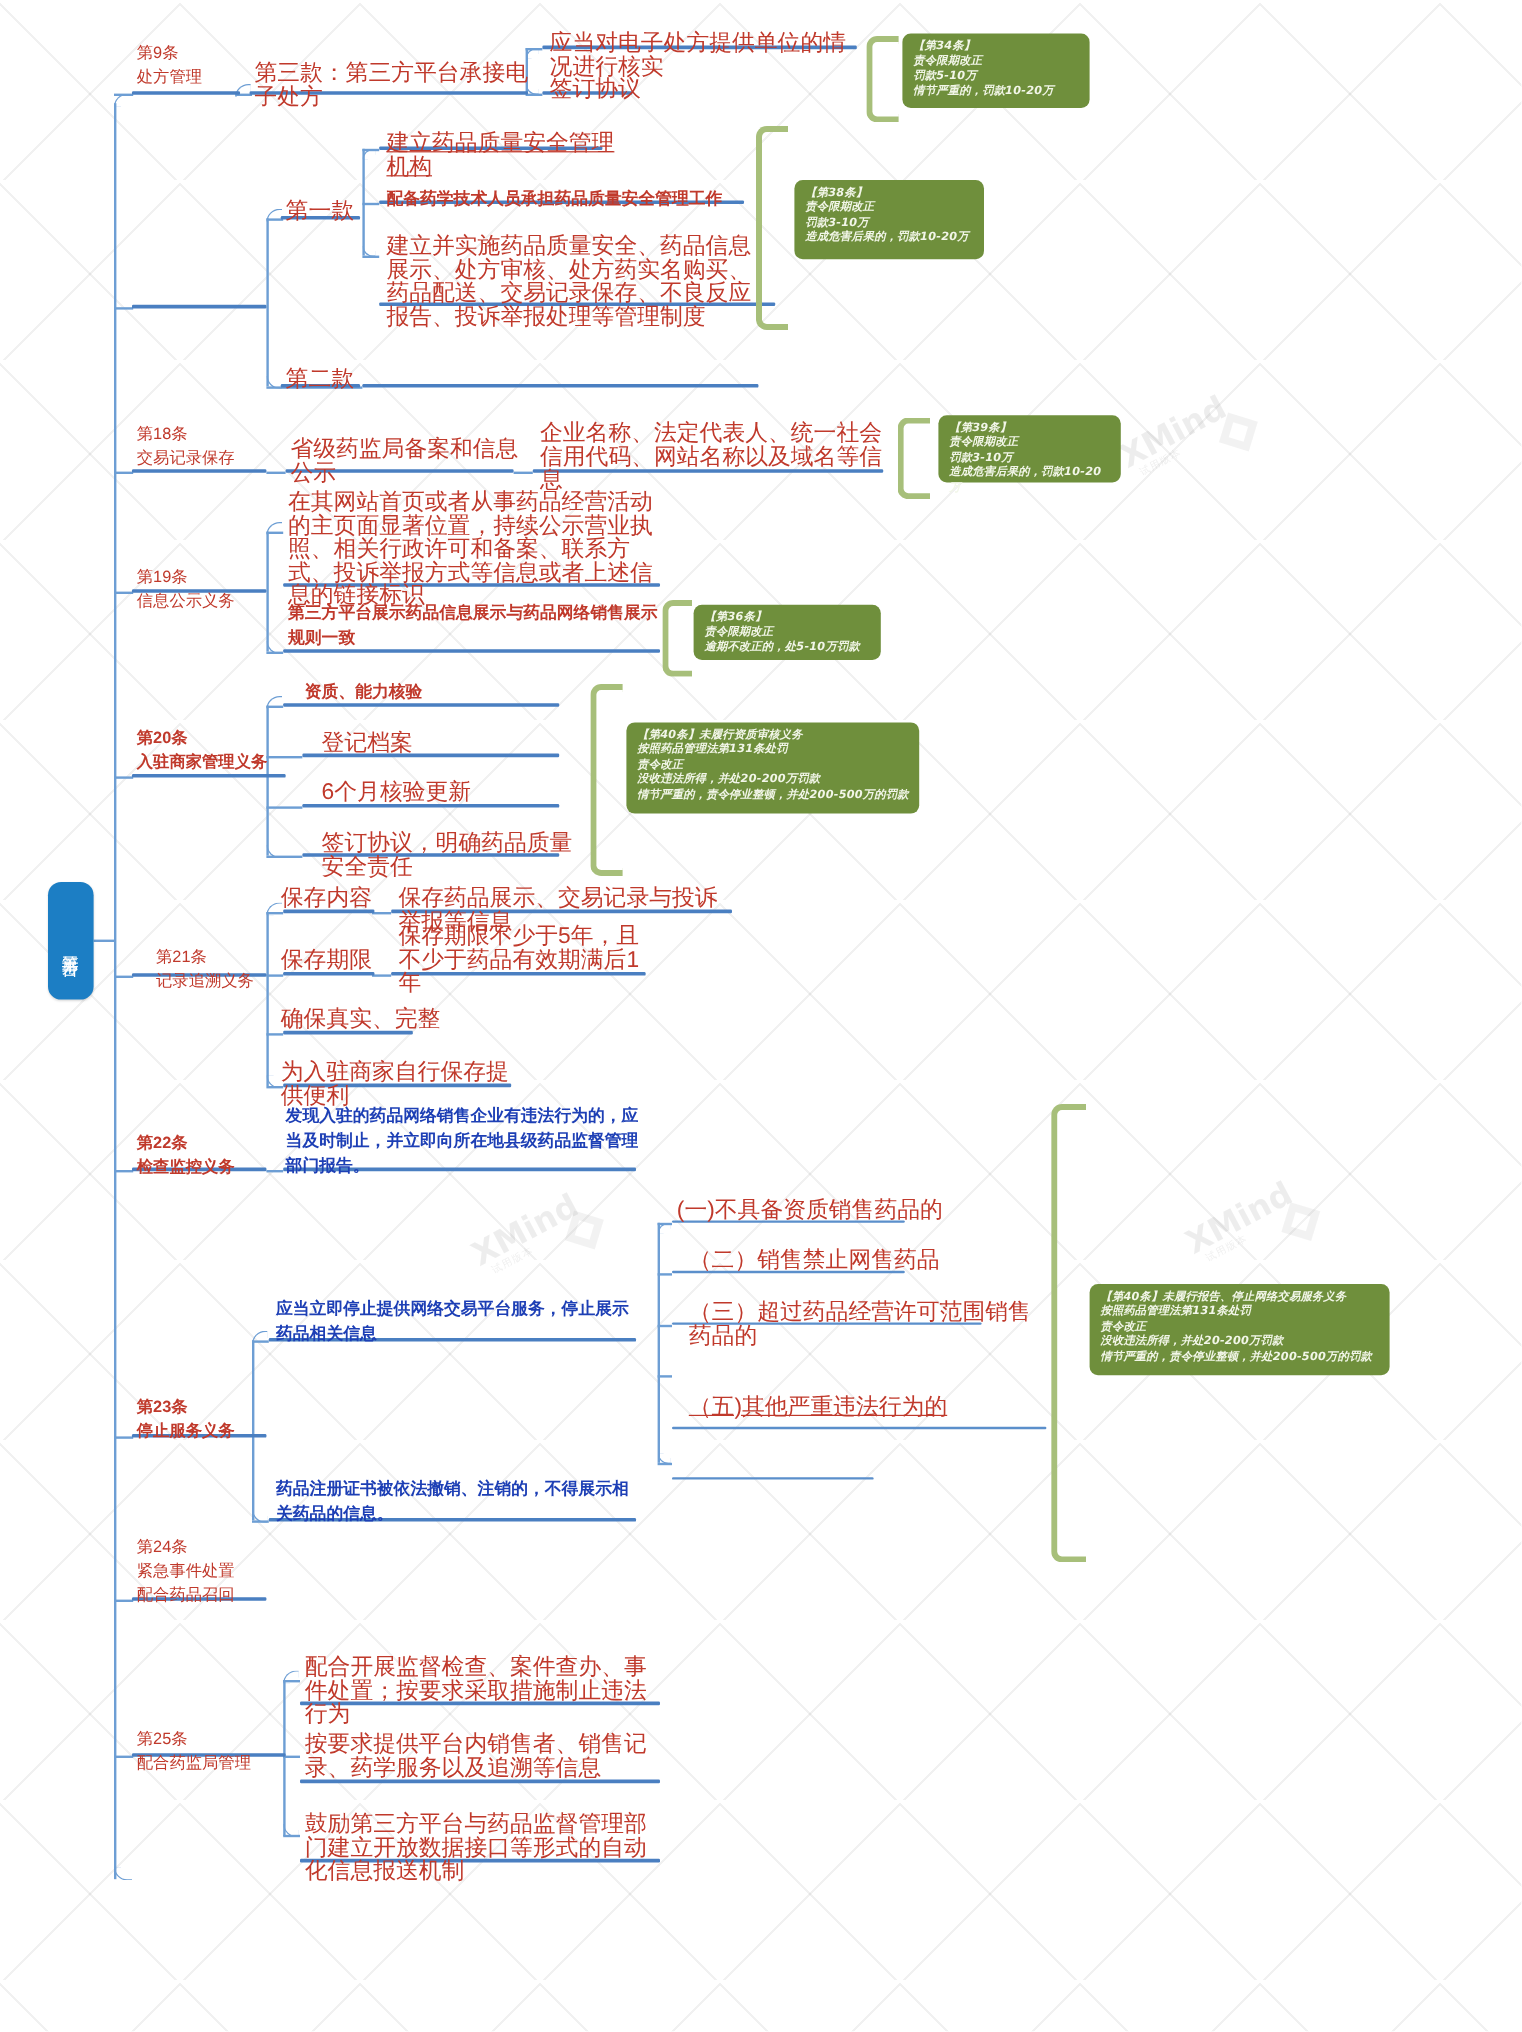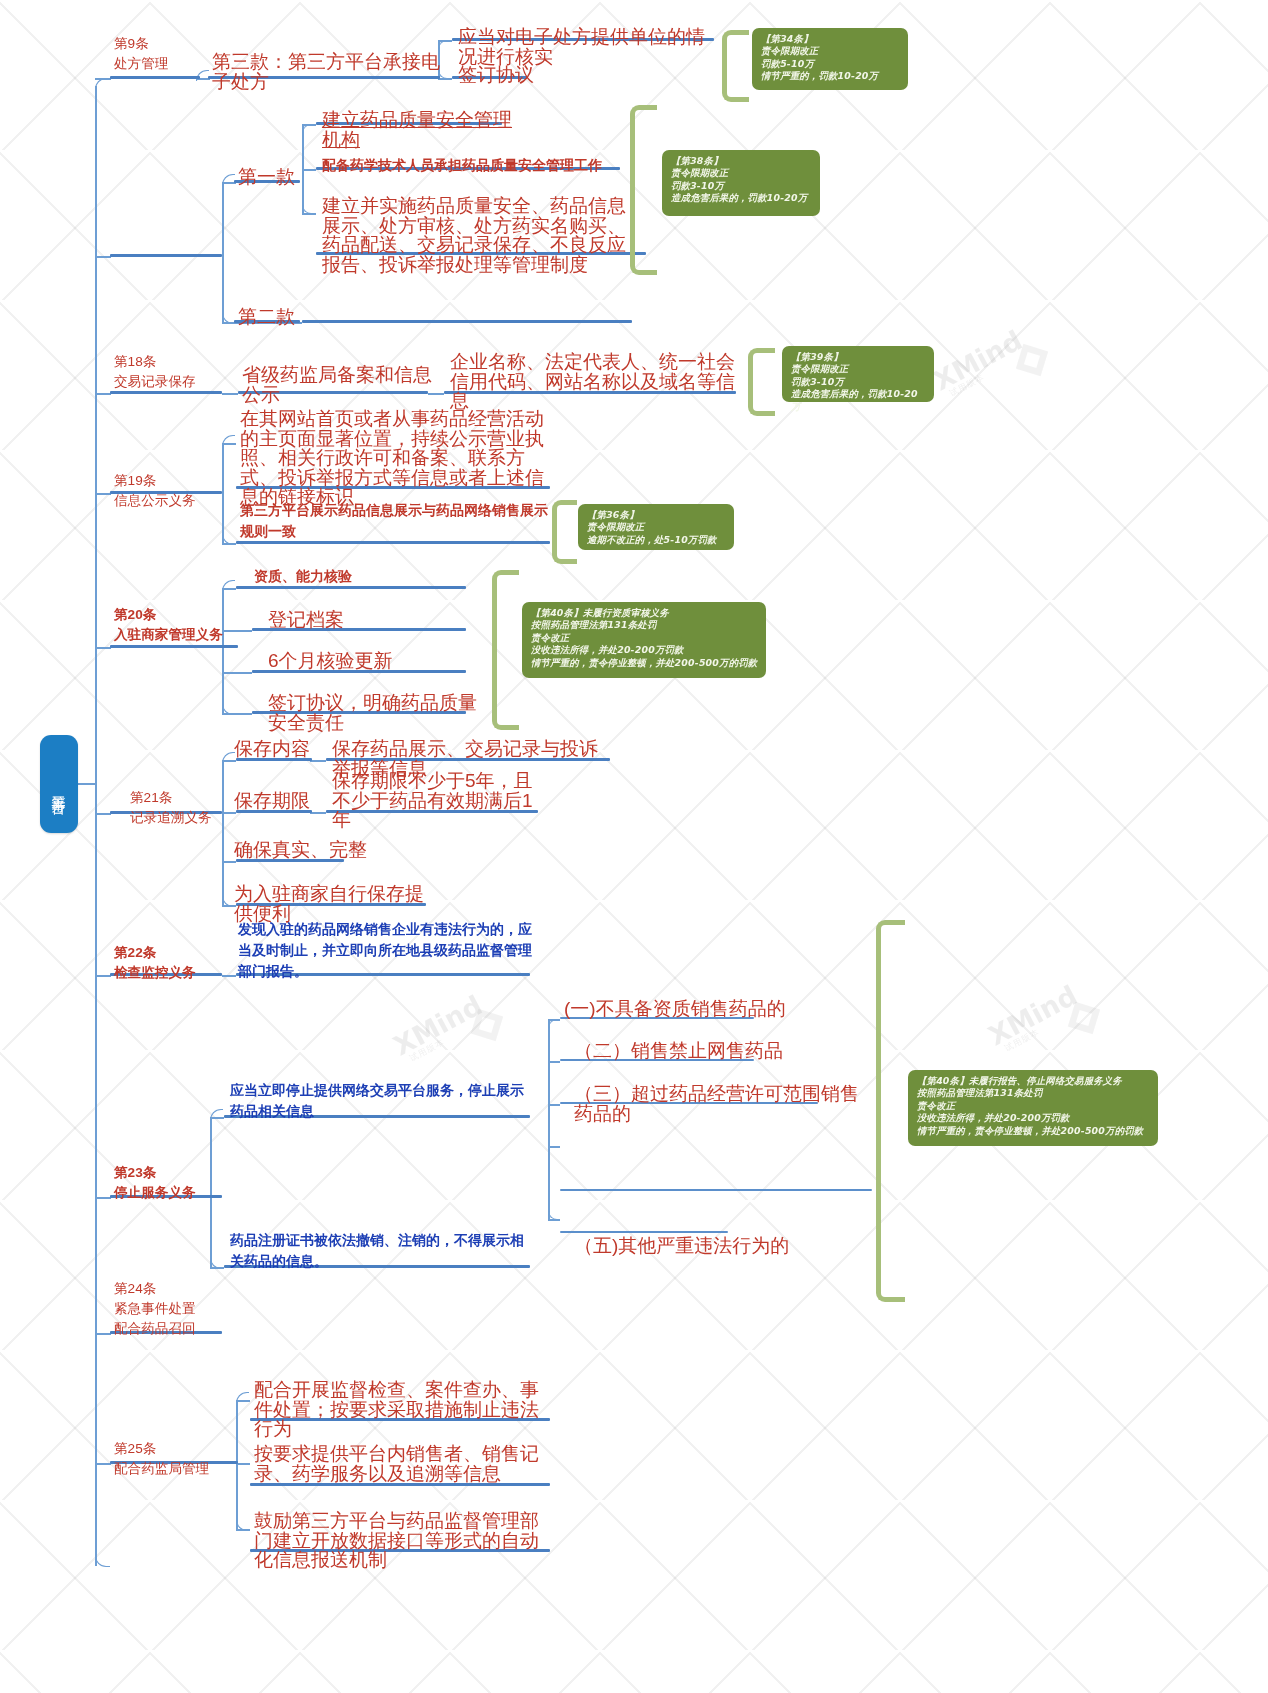--- a/index.html
+++ b/index.html
@@ -354,21 +354,21 @@
 检查监控义务</div>
   <div class="topic blue bold t15" style="left:236px;top:919px;width:300px;">发现入驻的药品网络销售企业有违法行为的，应当及时制止，并立即向所在地县级药品监督管理部门报告。</div>
 
   <div class="topic red bold lvl1" style="left:112px;top:1163px;width:120px;">第23条
 停止服务义务</div>
   <div class="topic blue bold t15" style="left:228px;top:1080px;width:302px;">应当立即停止提供网络交易平台服务，停止展示药品相关信息</div>
   <div class="topic blue bold t15" style="left:228px;top:1230px;width:302px;">药品注册证书被依法撤销、注销的，不得展示相关药品的信息。</div>
   <div class="topic red" style="left:562px;top:999px;width:270px;">(一)不具备资质销售药品的</div>
   <div class="topic red" style="left:572px;top:1041px;width:270px;">（二）销售禁止网售药品</div>
   <div class="topic red" style="left:572px;top:1084px;width:290px;">（三）超过药品经营许可范围销售药品的</div>
-  <div class="topic red" style="left:572px;top:1236px;width:270px;">（五)其他严重违法行为的</div>
+  <div class="topic red" style="left:572px;top:1163px;width:270px;text-decoration:underline;">（五)其他严重违法行为的</div>
 
   <div class="topic red lvl1" style="left:112px;top:1279px;width:118px;">第24条
 紧急事件处置
 配合药品召回</div>
 
   <div class="topic red lvl1" style="left:112px;top:1439px;width:130px;">第25条
 配合药监局管理</div>
   <div class="topic red" style="left:252px;top:1380px;width:300px;">配合开展监督检查、案件查办、事件处置；按要求采取措施制止违法行为</div>
   <div class="topic red" style="left:252px;top:1444px;width:300px;">按要求提供平台内销售者、销售记录、药学服务以及追溯等信息</div>
   <div class="topic red" style="left:252px;top:1511px;width:300px;">鼓励第三方平台与药品监督管理部门建立开放数据接口等形式的自动化信息报送机制</div>

